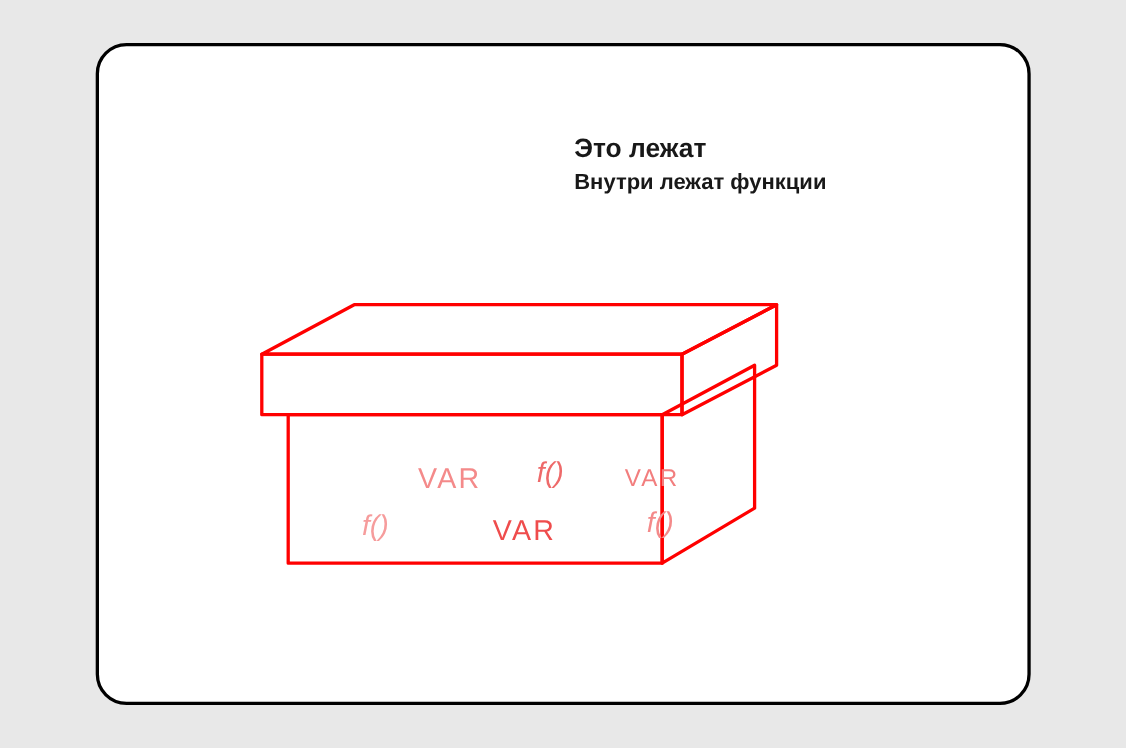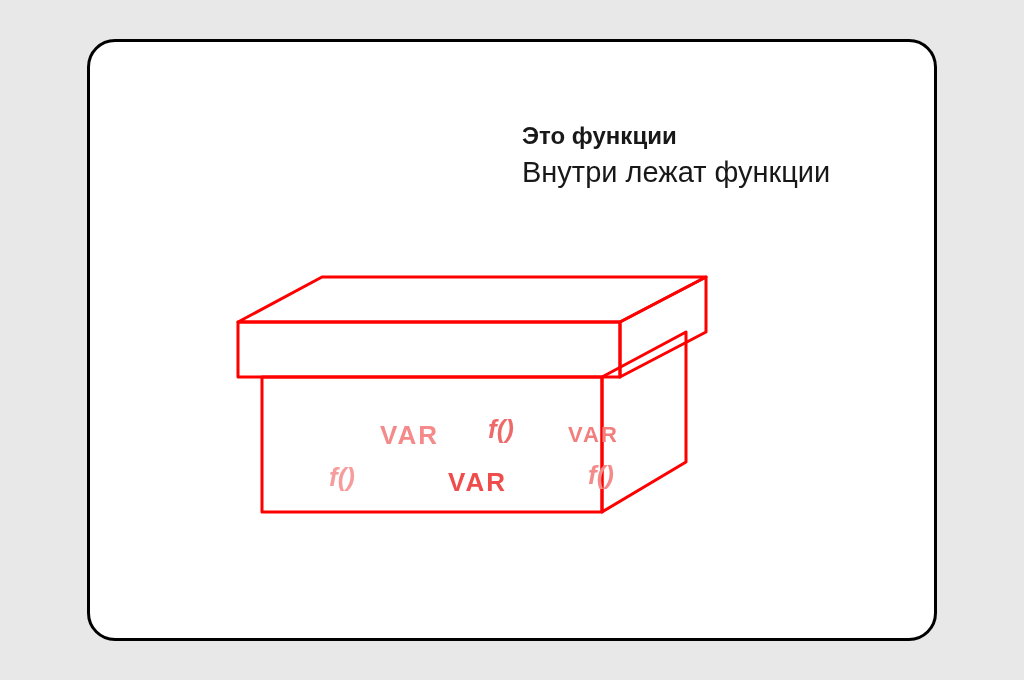--- a/index.html
+++ b/index.html
@@ -28,49 +28,49 @@
       width: 380px;
       color: #181818;
     }
     .title {
       font-size: 24px;
       font-weight: 700;
       line-height: 1.3;
       margin-bottom: 2px;
     }
     .subtitle {
-      font-size: 29px;
-      font-weight: 400;
+      font-size: 20px;
+      font-weight: 700;
       line-height: 1.35;
     }
     .box-svg {
       position: absolute;
       left: 130px;
       top: 225px;
     }
     .box-label {
       position: absolute;
-      font-weight: 700;
+      font-weight: 400;
       white-space: nowrap;
       font-family: Arial, Helvetica, sans-serif;
     }
     .var1 { left: 290px; top: 378px; color:#f48a8a; font-size:26px; letter-spacing:2px; }
     .var2 { left: 478px; top: 380px; color:#f27e7e; font-size:22px; letter-spacing:2px; }
     .var3 { left: 358px; top: 425px; color:#ef4c4c; font-size:26px; letter-spacing:2px; }
     .f1   { left: 398px; top: 372px; color:#ee6a6a; font-size:26px; font-style:italic; }
     .f2   { left: 239px; top: 420px; color:#f69c9c; font-size:26px; font-style:italic; }
     .f3   { left: 498px; top: 418px; color:#f48a8a; font-size:26px; font-style:italic; }
   </style>
 </head>
 <body>
 
 <div class="card">
 
   <div class="text-block">
-    <div class="title">Это функции</div>
+    <div class="title">Это лежат</div>
     <div class="subtitle">
       <span>Внутри лежат функции</span><br>
     </div>
   </div>
 
   <svg class="box-svg" width="500" height="280">
     <g fill="none" stroke-width="3" stroke-linejoin="round" stroke-linecap="round" stroke="#ff0000">
 
       <polygon points="18,55 400,55 486,10 102,10"></polygon>
 

